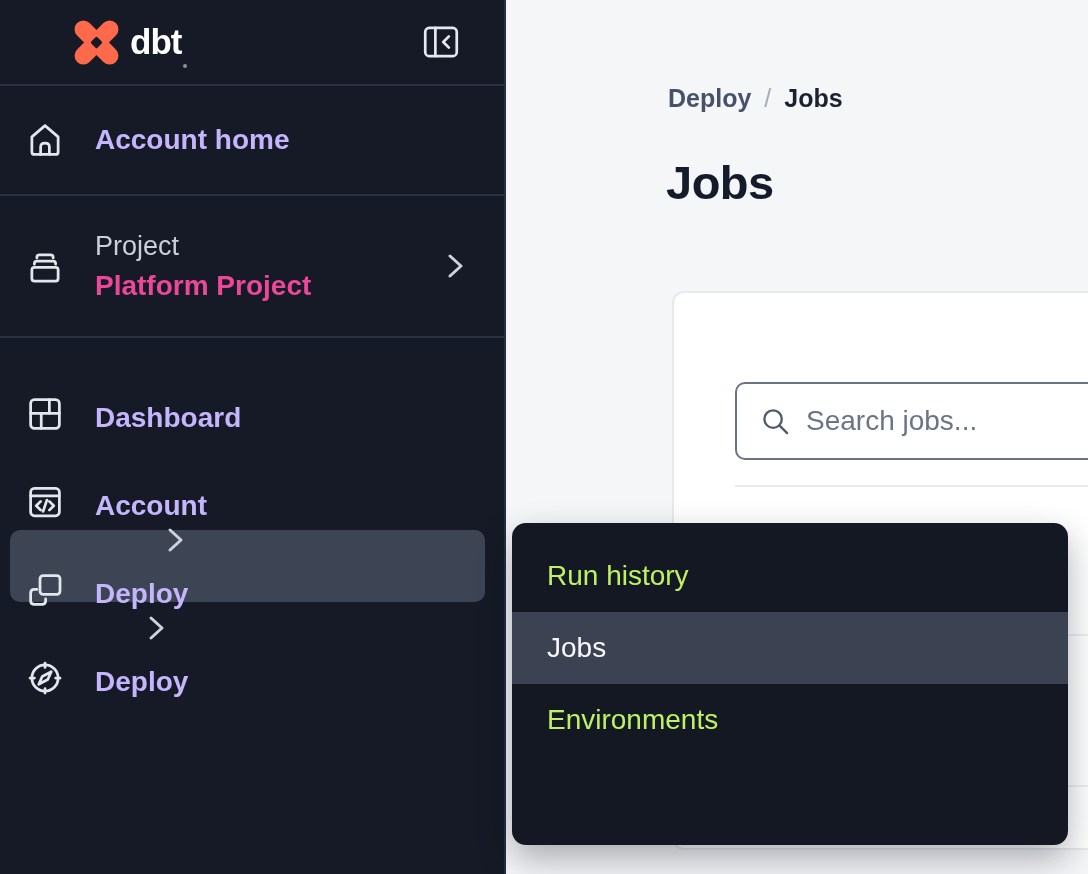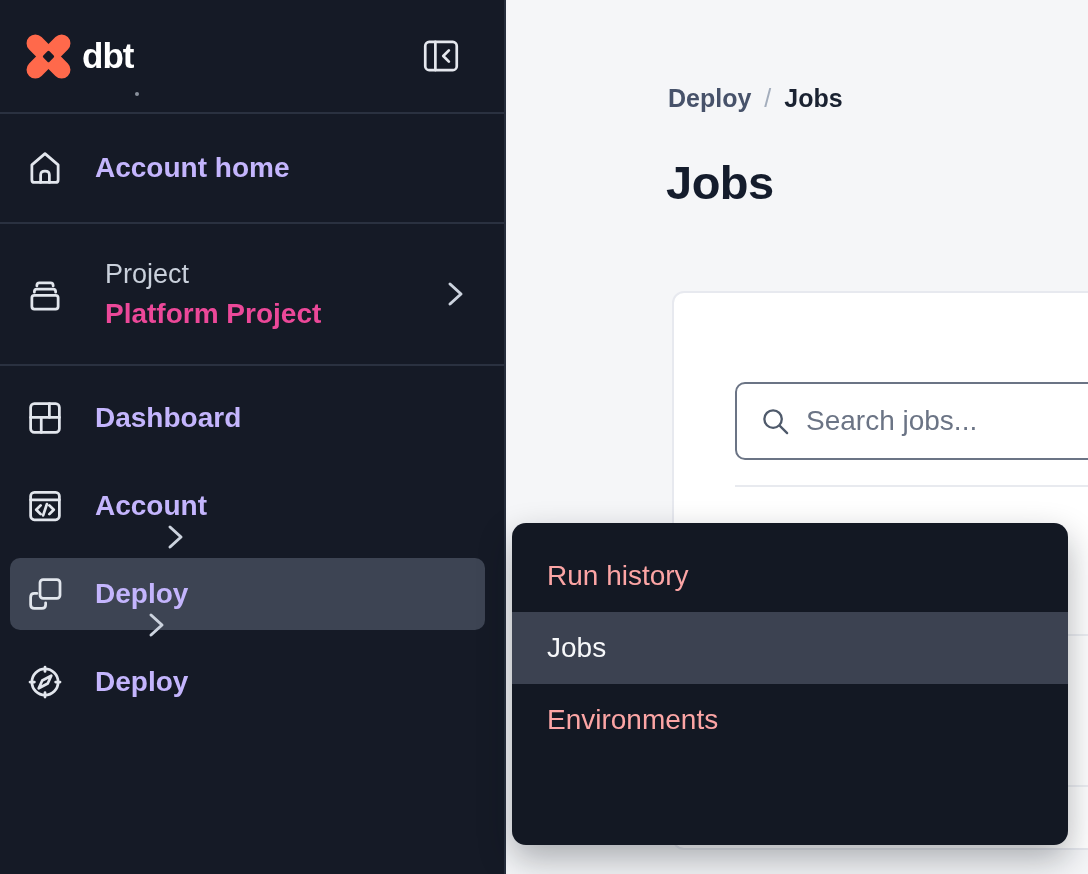--- a/index.html
+++ b/index.html
@@ -12,21 +12,21 @@
 
   
   .sidebar {
     position:absolute; left:0; top:0; width:506px; height:874px;
     background:#151a26;
     border-right:2px solid #272e3c;
     color:#eceff4;
     z-index:5;
   }
   .sb-header {
-    height:112px; display:flex; align-items:center; padding-left:25px; position:relative;
+    height:84px; display:flex; align-items:center; padding-left:25px; position:relative;margin-left:48px;
   }
   .brand-logo { width:47px; height:47px; flex:0 0 auto; }
   .brand-text {
     color:#ffffff; font-size:35px; font-weight:700; margin-left:10px; letter-spacing:-1px;
   }
   .brand-dot { width:4px; height:4px; border-radius:50%; background:#8a909c; align-self:flex-end; margin:0 0 16px 2px; }
   .collapse-btn {
     position:absolute; right:44px; top:50%; transform:translateY(-50%);
     width:38px; height:36px; background:none; border:none; cursor:pointer;
     display:flex; align-items:center; justify-content:center;
@@ -34,26 +34,26 @@
   .sb-div { height:2px; background:#2a3140; }
   .sb-row {
     display:flex; align-items:center; padding:0 40px 0 25px; position:relative;
   }
   .row-account { height:108px; }
   .row-project { height:140px; }
   .sb-icon { width:40px; height:40px; flex:0 0 auto; }
   .sb-label {
     font-size:28px; font-weight:700; color:#c4b5fd; margin-left:30px; white-space:nowrap;
   }
-  .project-text { margin-left:40px; display:flex; flex-direction:column; gap:8px; }
+  .project-text { margin-left:30px; display:flex; flex-direction:column; gap:8px; }
   .project-eyebrow { font-size:27px; font-weight:400; color:#c9d0db; }
   .project-name { font-size:28px; font-weight:700; color:#ec4899; }
   .sb-chevron { position:absolute; right:40px; top:50%; transform:translateY(-50%); width:17px; height:26px; }
   nav.sb-nav { padding-top:8px; }
-  .sb-item { height:88px; display:flex; align-items:center; padding:0 59px 0 25px; position:relative; cursor:pointer; }
+  .sb-item { height:88px; display:flex; align-items:flex-end; padding:0 59px 0 25px; position:relative; cursor:pointer; }
   .sb-item > * { position:relative; z-index:1; }
   .sb-item.active::before {
     content:""; position:absolute; left:10px; right:19px; top:8px; bottom:8px;
     background:#3d4453; border-radius:10px; z-index:0;
   }
 
   
   .main { position:absolute; left:508px; top:0; right:0; height:874px; background:#f5f6f8; }
   .breadcrumb {
     position:absolute; left:160px; top:84px;
@@ -89,21 +89,21 @@
 
   
   .flyout {
     position:absolute; left:512px; top:523px; width:556px; height:322px;
     background:#131823; border-radius:14px; padding:17px 0;
     box-shadow:0 14px 34px rgba(10,14,25,0.32);
     z-index:10;
   }
   .flyout-item {
     height:72px; line-height:72px; padding-left:35px;
-    font-size:28px; font-weight:400; color:#fca5a5; cursor:pointer; white-space:nowrap;
+    font-size:28px; font-weight:400; color:#bef264; cursor:pointer; white-space:nowrap;
   }
   .flyout-item.active { background:#3c4251; color:#f7f8fa; }
 
   svg { display:block; }
 </style>
 </head>
 <body>
 
 <aside class="sidebar">
 

